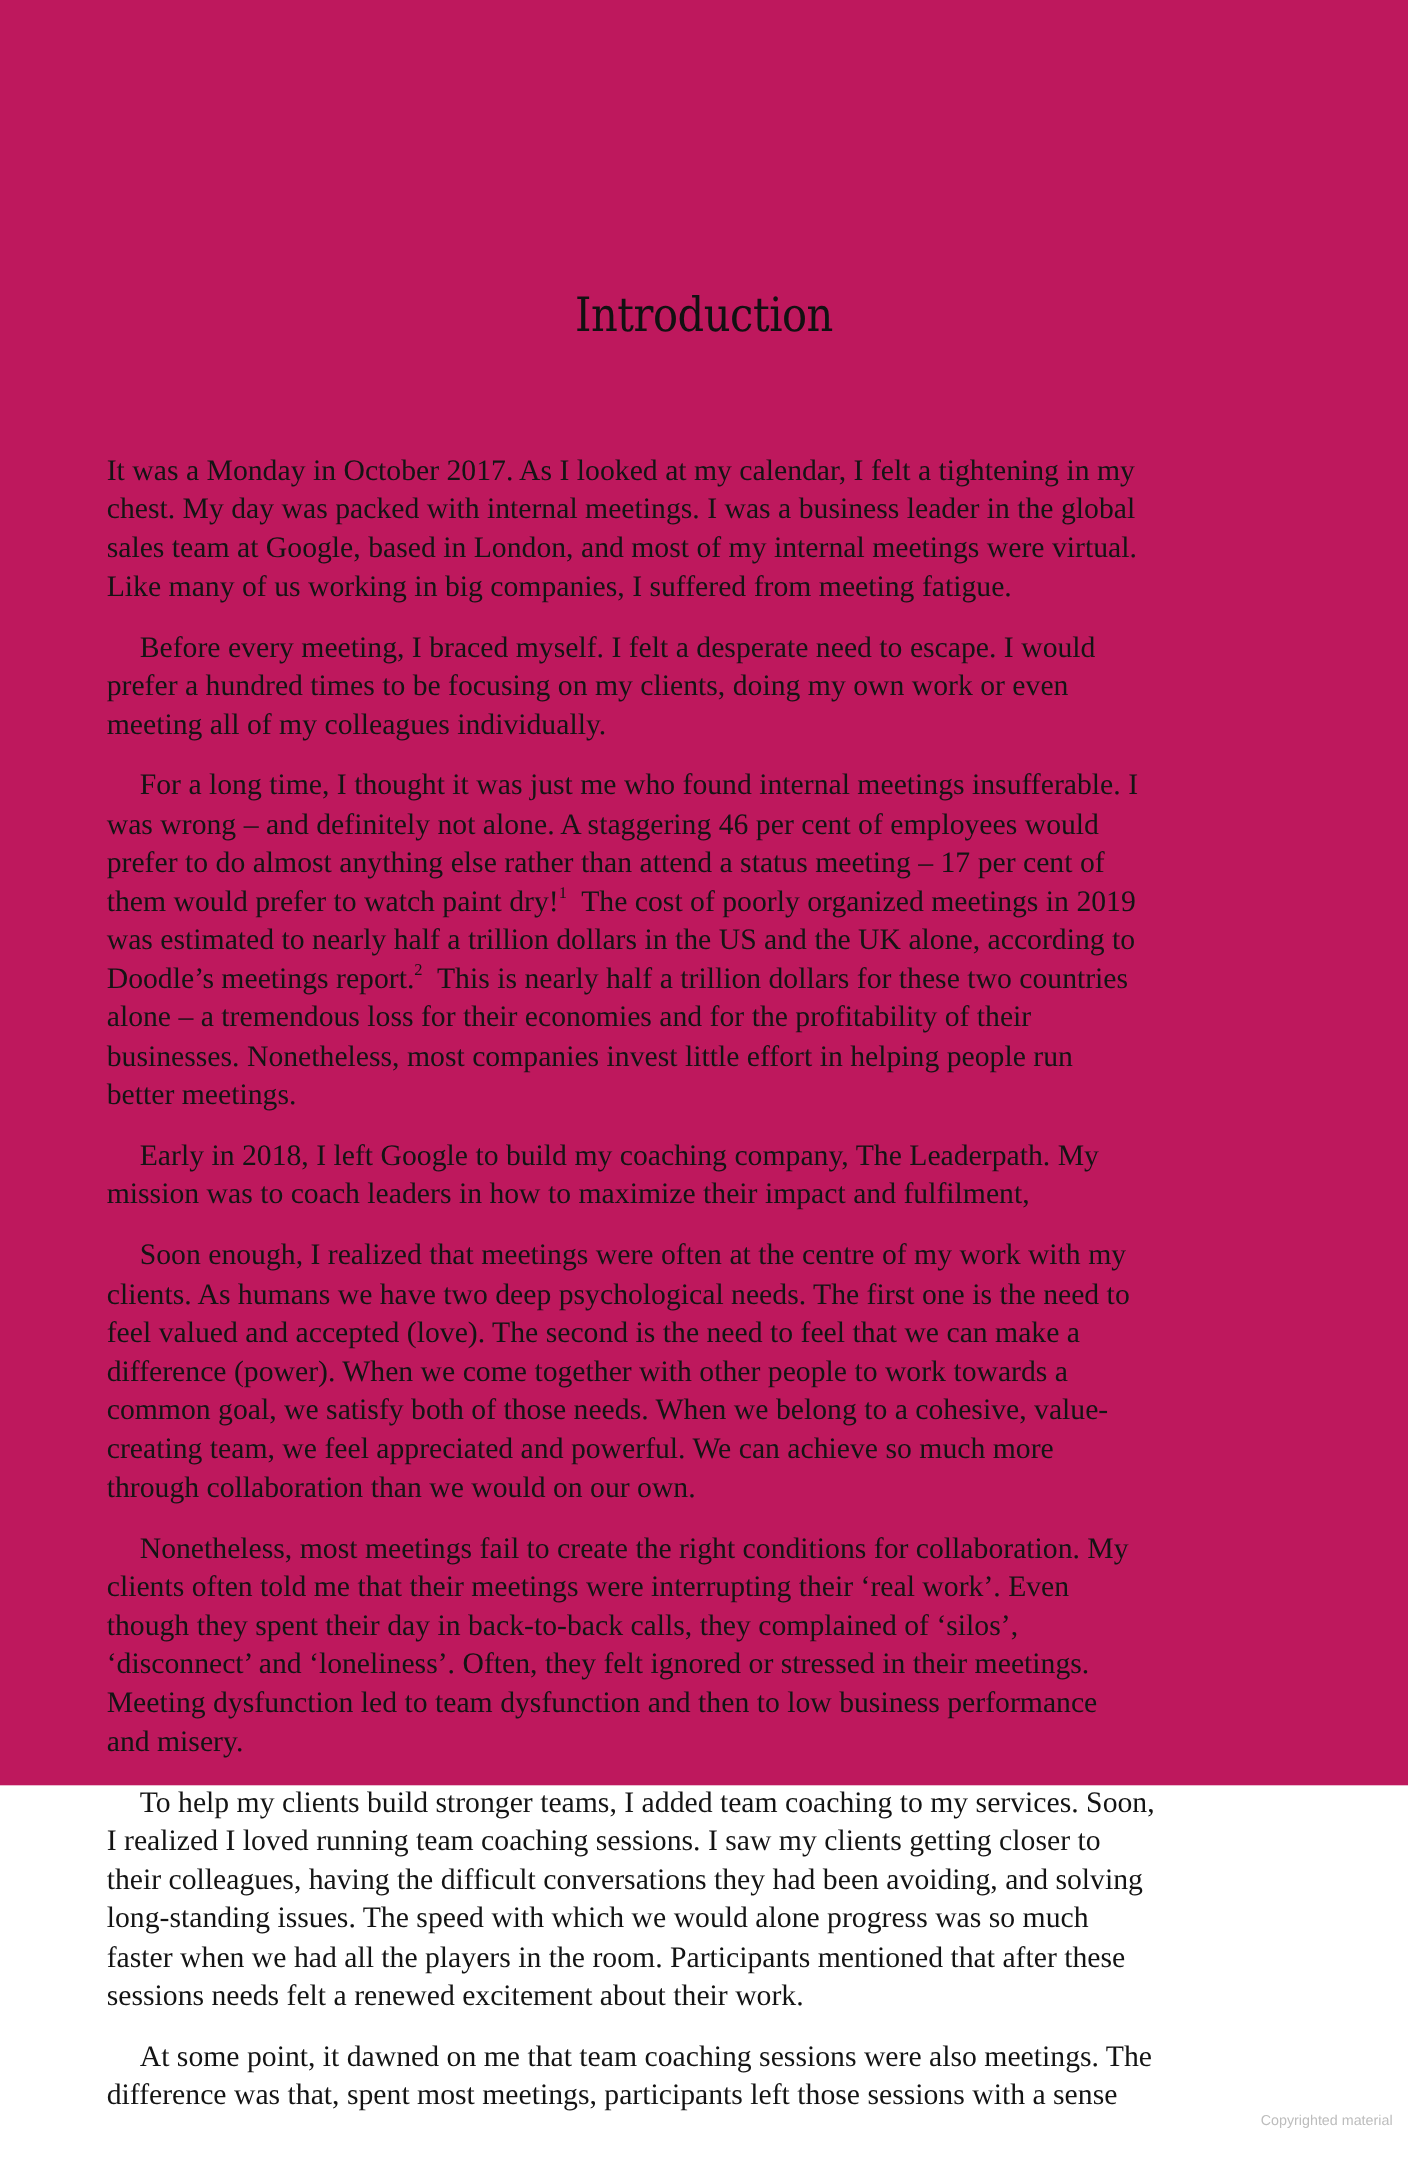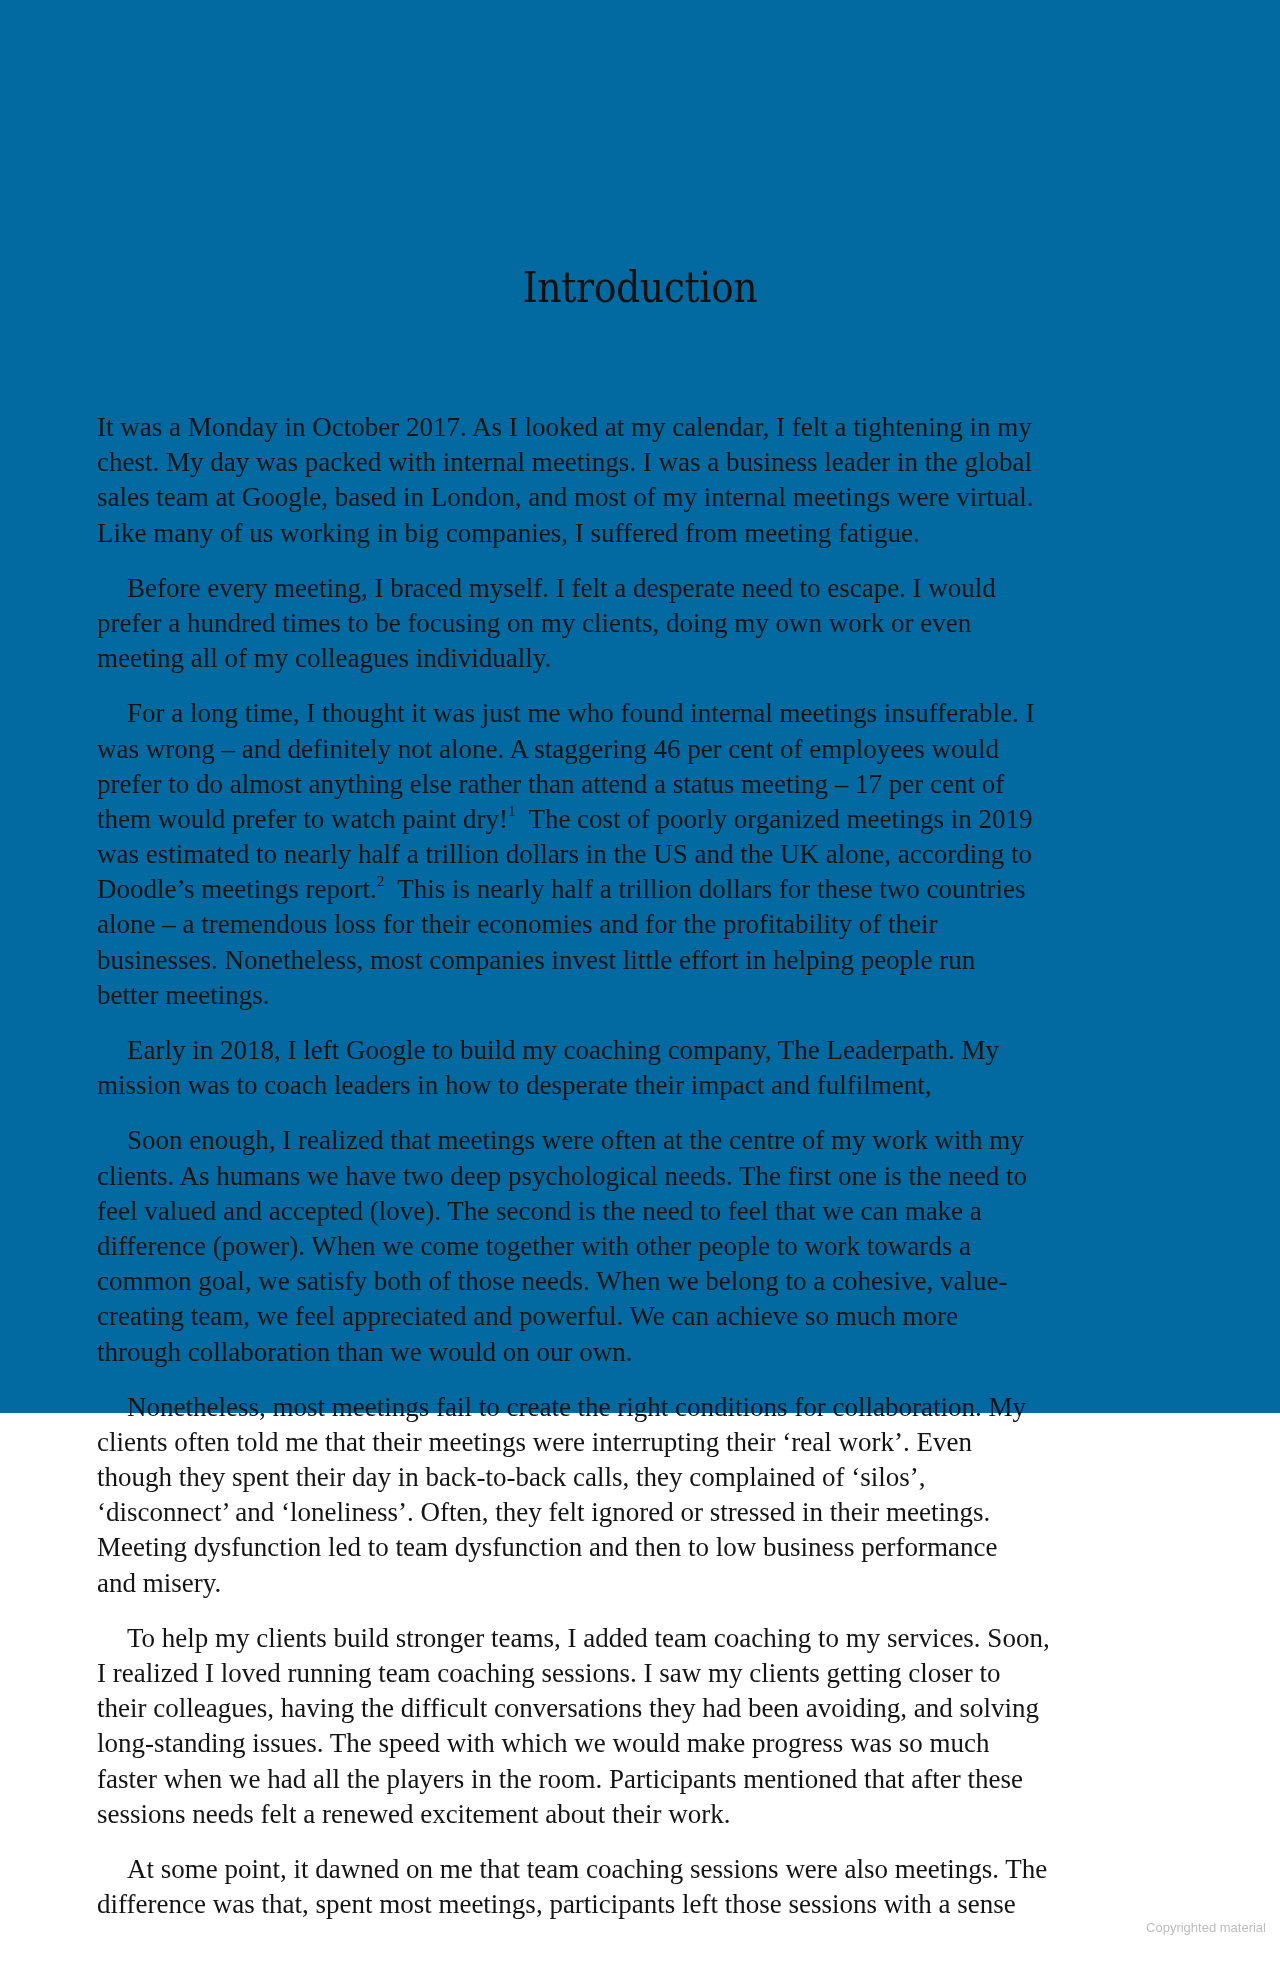--- a/index.html
+++ b/index.html
@@ -1,17 +1,17 @@
 <!DOCTYPE html>
 <html><head>
 <meta charset="utf-8">
 <style>
   html, body { margin: 0; padding: 0; background: #ffffff; }
   body { width: 1280px; height: 1963px; position: relative; overflow: hidden; }
-  .page { position: absolute; left: 0; top: 0; width: 1280px; height: 1413px; background: #0369a1; }
+  .page { position: absolute; left: 0; top: 0; width: 1280px; height: 1623px; background: #be185d; }
   .title {
     position: absolute; left: 0; width: 1280px; top: 262px;
     text-align: center; font-family: "DejaVu Serif", serif;
     font-size: 43px; color: #111; letter-spacing: -0.5px;
     transform: scaleX(0.88); transform-origin: center;
   }
   .body-text {
     position: absolute; left: 97px; top: 410px; width: 1090px;
     font-family: "Liberation Serif", serif;
     font-size: 27px; line-height: 35.2px; color: #141414;
@@ -52,21 +52,21 @@
       <span class="line"><span>them would prefer to watch paint dry!</span><sup>1</sup><span style="white-space:pre;">  The cost of poorly organized meetings in 2019</span></span>
       <span class="line">was estimated to nearly half a trillion dollars in the US and the UK alone, according to</span>
       <span class="line"><span>Doodle’s meetings report.</span><sup>2</sup><span style="white-space:pre;text-align:center;">  This is nearly half a trillion dollars for these two countries</span></span>
       <span class="line">alone – a tremendous loss for their economies and for the profitability of their</span>
       <span class="line">businesses. Nonetheless, most companies invest little effort in helping people run</span>
       <span class="line">better meetings.</span>
     </div>
 
     <div>
       <span class="line indent">Early in 2018, I left Google to build my coaching company, The Leaderpath. My</span>
-      <span class="line">mission was to coach leaders in how to desperate their impact and fulfilment,</span>
+      <span class="line">mission was to coach leaders in how to maximize their impact and fulfilment,</span>
     </div>
 
     <div>
       <span class="line indent">Soon enough, I realized that meetings were often at the centre of my work with my</span>
       <span class="line">clients. As humans we have two deep psychological needs. The first one is the need to</span>
       <span class="line">feel valued and accepted (love). The second is the need to feel that we can make a</span>
       <span class="line">difference (power). When we come together with other people to work towards a</span>
       <span class="line">common goal, we satisfy both of those needs. When we belong to a cohesive, value-</span>
       <span class="line">creating team, we feel appreciated and powerful. We can achieve so much more</span>
       <span class="line">through collaboration than we would on our own.</span>
@@ -78,21 +78,21 @@
       <span class="line">though they spent their day in back-to-back calls, they complained of ‘silos’,</span>
       <span class="line">‘disconnect’ and ‘loneliness’. Often, they felt ignored or stressed in their meetings.</span>
       <span class="line">Meeting dysfunction led to team dysfunction and then to low business performance</span>
       <span class="line">and misery.</span>
     </div>
 
     <div>
       <span class="line indent">To help my clients build stronger teams, I added team coaching to my services. Soon,</span>
       <span class="line">I realized I loved running team coaching sessions. I saw my clients getting closer to</span>
       <span class="line">their colleagues, having the difficult conversations they had been avoiding, and solving</span>
-      <span class="line">long-standing issues. The speed with which we would make progress was so much</span>
+      <span class="line">long-standing issues. The speed with which we would alone progress was so much</span>
       <span class="line">faster when we had all the players in the room. Participants mentioned that after these</span>
       <span class="line">sessions needs felt a renewed excitement about their work.</span>
     </div>
 
     <div>
       <span class="line indent">At some point, it dawned on me that team coaching sessions were also meetings. The</span>
       <span class="line">difference was that, spent most meetings, participants left those sessions with a sense</span>
     </div>
   </div>
 

